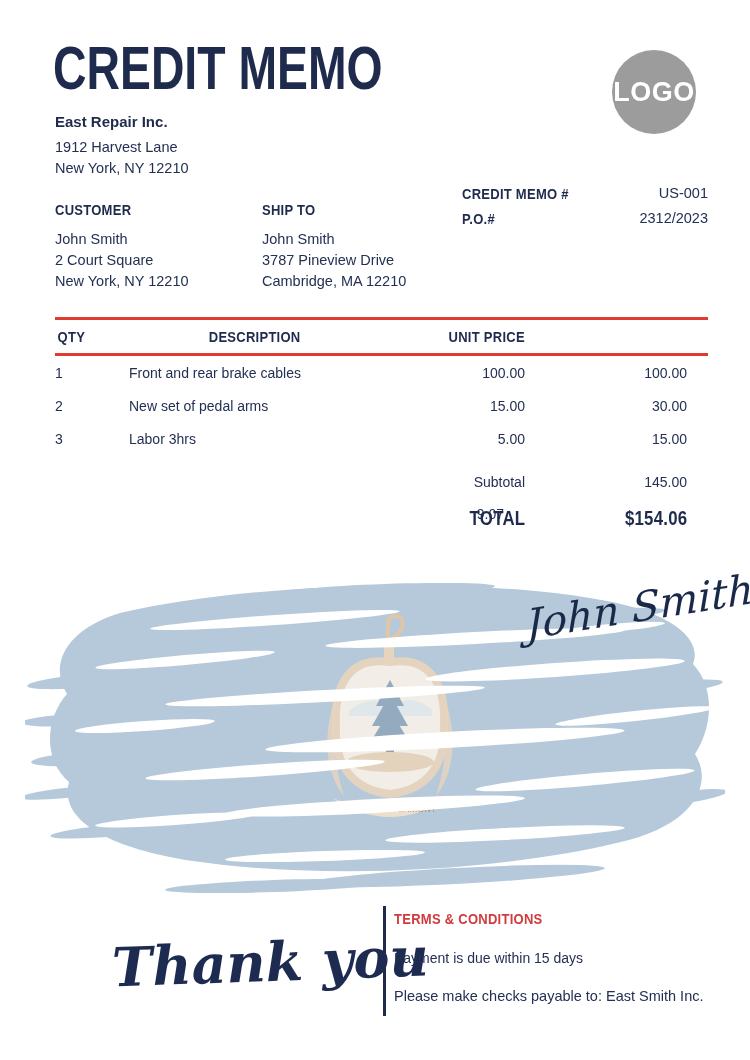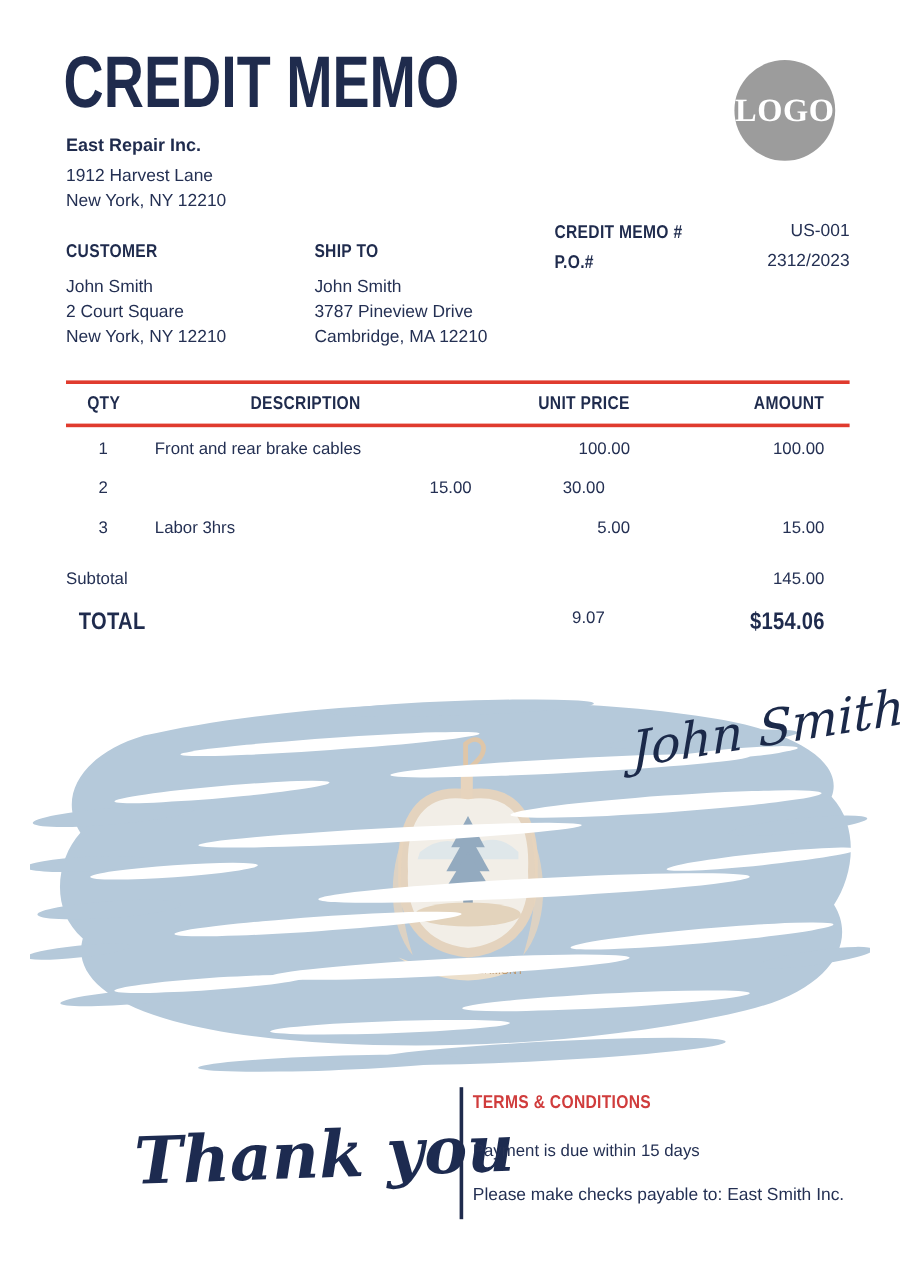--- a/index.html
+++ b/index.html
@@ -6,41 +6,41 @@
   .page{position:relative;width:750px;height:1060px;background:#ffffff;overflow:hidden;
         font-family:"Liberation Sans",sans-serif;color:#243053;}
   
   .cnd{display:inline-block;font-weight:700;transform:scaleX(0.84);transform-origin:left center;
        letter-spacing:0.3px;color:#1f2b4d;white-space:nowrap;}
   .cnd-c{transform-origin:center center;}
   .cnd-r{transform-origin:right center;}
   .title{position:absolute;left:53px;top:38px;font-size:61px;font-weight:700;color:#1f2b4d;
          transform:scaleX(0.76);transform-origin:left top;letter-spacing:0px;line-height:1;white-space:nowrap;}
   .logo{position:absolute;left:612px;top:50px;width:84px;height:84px;border-radius:50%;
-        background:#9c9c9c;display:flex;align-items:center;justify-content:center;font-family:Liberation Serif, serif;}
+        background:#9c9c9c;display:flex;align-items:center;justify-content:center;}
   .logo span{color:#ffffff;font-size:27px;font-weight:700;letter-spacing:0.5px;}
   .company{position:absolute;left:55px;top:111px;font-size:14.5px;line-height:21px;}
   .company .co-name{font-weight:700;font-size:15px;margin-bottom:5px;color:#1f2b4d;}
   .col-head{font-size:15.5px;margin-bottom:9px;}
   .party{position:absolute;top:199px;font-size:14.5px;line-height:21px;}
   .party-customer{left:55px;width:200px;}
   .party-ship{left:262px;width:200px;}
   .meta{position:absolute;left:462px;top:185px;width:246px;font-size:14.5px;}
   .meta-row{display:flex;justify-content:space-between;align-items:flex-start;margin-bottom:7px;}
   .rule{position:absolute;left:55px;width:653px;height:3px;background:#e03b2e;}
   .tgrid{position:absolute;left:55px;width:653px;display:grid;
          grid-template-columns:62px 276px 132px 183px;align-items:center;}
   .th{font-size:15.5px;}
-  .c-qty{text-align:center;}
+  .c-qty{}
   .c-desc{text-align:left;padding-left:12px;}
   .c-desc-h{text-align:center;}
   .c-unit{text-align:right;}
   .c-amt{text-align:right;padding-right:21px;}
   .cell{font-size:14px;}
-  .tot-label{font-size:14px;}
+  .tot-label{text-align:right;font-size:14px;}
   .tot-value{text-align:right;padding-right:21px;font-size:14px;}
   .tot-big{font-size:20px;}
   .flag{position:absolute;left:25px;top:568px;width:700px;height:336px;}
   .signature{position:absolute;left:520px;top:583px;width:240px;text-align:center;
              font-family:"DejaVu Serif",serif;font-style:italic;font-size:41px;color:#1b2949;
              transform:rotate(-9deg) skewX(-8deg);white-space:nowrap;}
   .thankyou{position:absolute;left:112px;top:930px;font-family:"DejaVu Serif",serif;
             font-style:italic;font-weight:700;font-size:54px;color:#1d2b50;
             transform:rotate(-2deg);white-space:nowrap;}
   .terms-divider{position:absolute;left:383px;top:906px;width:3px;height:110px;background:#1f2b4d;}
@@ -88,32 +88,32 @@
       <span class="cnd" style="font-size:15.5px;">P.O.#</span>
       <span>2312/2023</span>
     </div>
   </div>
 
   <div class="rule" style="top:317px;"></div>
   <div class="tgrid" style="top:320px;height:33px;">
     <div class="th c-qty"><span class="cnd cnd-c">QTY</span></div>
     <div class="th c-desc-h"><span class="cnd cnd-c">DESCRIPTION</span></div>
     <div class="th c-unit"><span class="cnd cnd-r">UNIT PRICE</span></div>
-    <div class="th c-amt"><span class="cnd cnd-r">AMOUNT</span></div>
   </div>
   <div class="rule" style="top:353px;"></div>
 
   <div class="tgrid" style="top:356px;height:33px;">
     <div class="cell c-qty">1</div>
     <div class="cell c-desc">Front and rear brake cables</div>
     <div class="cell c-unit">100.00</div>
     <div class="cell c-amt">100.00</div>
   </div>
   <div class="tgrid" style="top:389px;height:33px;">
     <div class="cell c-qty">2</div>
+    <div class="cell c-desc">New set of pedal arms</div>
     <div class="cell c-unit">15.00</div>
     <div class="cell c-amt">30.00</div>
   </div>
   <div class="tgrid" style="top:422px;height:33px;">
     <div class="cell c-qty">3</div>
     <div class="cell c-desc">Labor 3hrs</div>
     <div class="cell c-unit">5.00</div>
     <div class="cell c-amt">15.00</div>
   </div>
 

